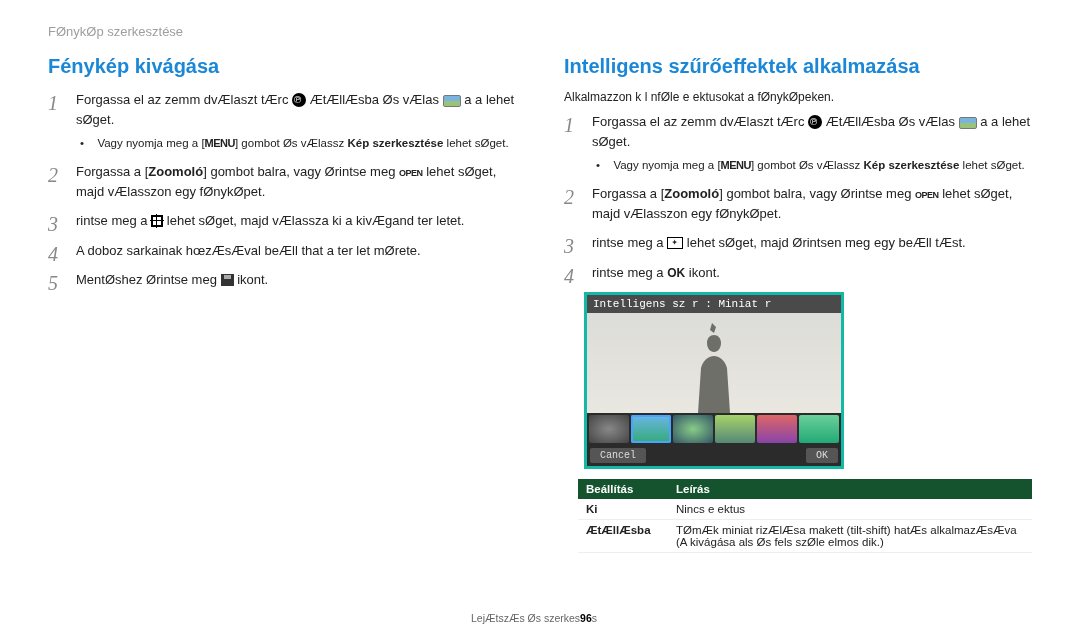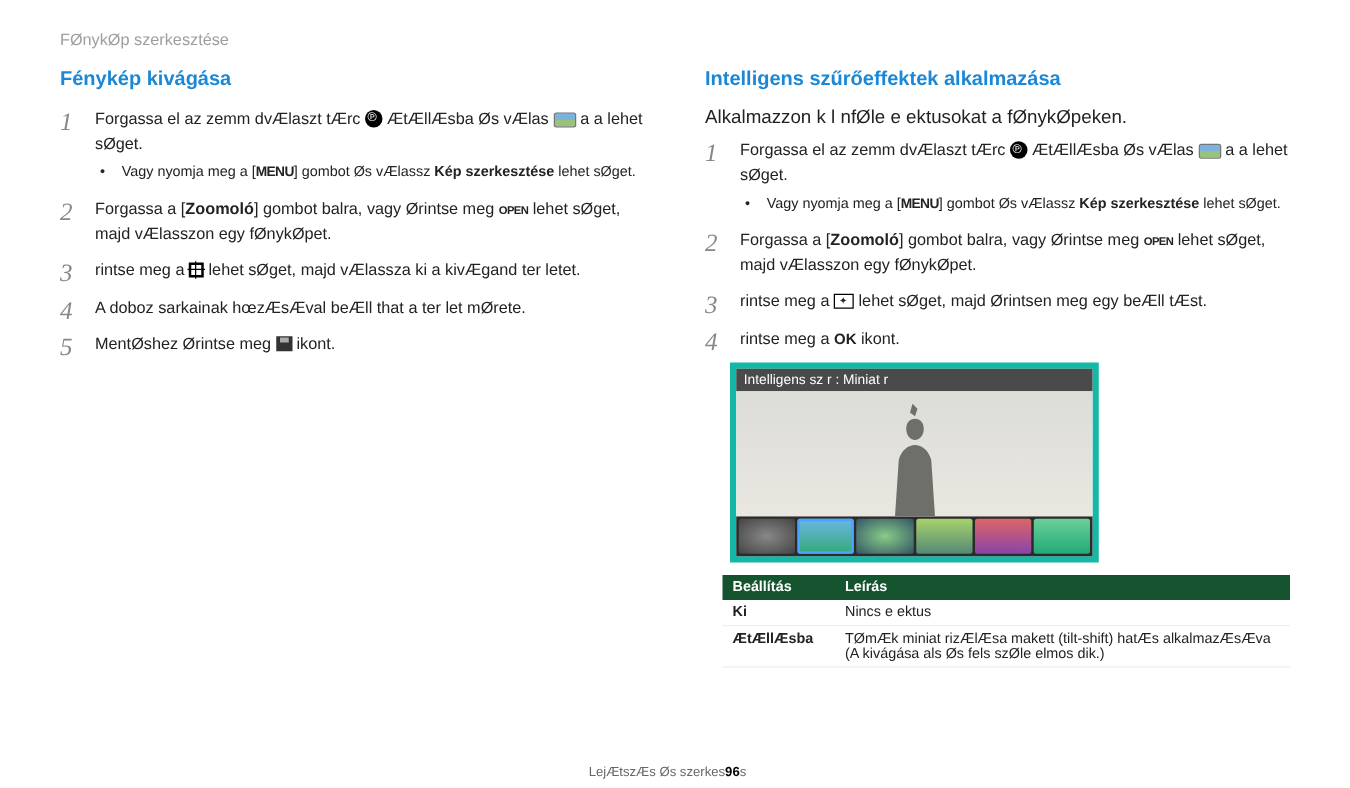--- a/index.html
+++ b/index.html
@@ -21,26 +21,26 @@
   .cols {
     display: flex;
     gap: 48px;
   }
   .col {
     flex: 1;
     min-width: 0;
   }
   .section-title {
     color: #1b87d6;
-    font-size: 16px;
+    font-size: 20px;
     font-weight: bold;
     margin-bottom: 12px;
   }
   .intro {
-    font-size: 15px;
+    font-size: 12px;
     margin-bottom: 8px;
   }
   ol.steps {
     list-style: none;
     counter-reset: step;
     margin: 0;
     padding: 0;
   }
   ol.steps > li {
     position: relative;
@@ -123,23 +123,24 @@
   }
   .icon-save::after{content:"";position:absolute;left:3px;top:1px;width:7px;height:4px;background:#aaa;}
   .icon-filter {
     display:inline-block; width:16px; height:12px; border:1.5px solid #000; vertical-align:-2px;position:relative;
   }
   .icon-filter::after{content:"✦";position:absolute;font-size:8px;left:3px;top:-1px;}
   .icon-ok { font-weight:bold; font-size:12px; }
 
   
   .preview {
-    width: 295px;
+    width: 260px;
     margin: 8px 0 10px 20px;
-    border: 5px solid #14b8a6;
+    border: 3px solid #14b8a6;
+    font-family: Liberation Mono, monospace;
   }
   .preview-title {
     background:#4a4a4a;color:#fff;font-size:11px;
     padding:3px 6px;
   }
   .preview-img {
     height: 100px;
     background: linear-gradient(#dcdcd8, #e9e7e0);
     position: relative;
     overflow: hidden;
@@ -292,20 +293,24 @@
           <path fill="#6f6f6a" d="M30 12c4 0 7 3 7 8s-3 9-7 9-7-4-7-9 3-8 7-8zm-2-12l4 4-2 6-4-3zM17 45c2-8 8-12 13-12s11 4 13 12l3 45H14z"></path>
         </svg>
       </div>
       <div class="preview-strip">
         <div class="thumb t1"></div>
         <div class="thumb t2 sel"></div>
         <div class="thumb t3"></div>
         <div class="thumb t4"></div>
         <div class="thumb t5"></div>
         <div class="thumb t6"></div>
+      </div>
+      <div class="preview-footer">
+        <div class="pv-btn">Cancel</div>
+        <div class="pv-btn">OK</div>
       </div>
     </div>
 
     <table class="opts">
       <tbody>
           <tr>
         <th>Beállítás</th>
         <th>Leírás</th>
       </tr>
       <tr>

